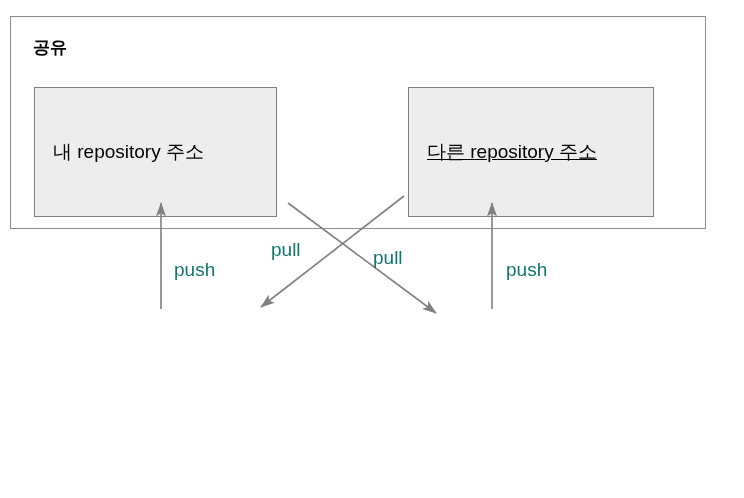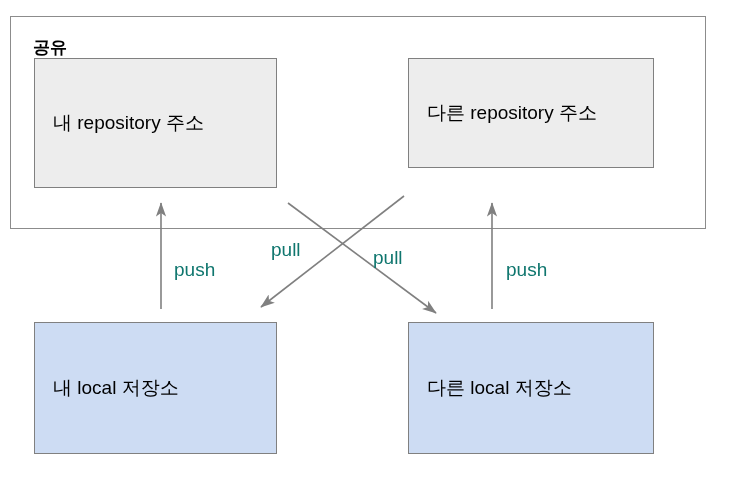--- a/index.html
+++ b/index.html
@@ -48,26 +48,27 @@
     align-items: center;
   }
   .node .node-label {
     padding-left: 18px;
     font-size: 19px;
     color: #000000;
     white-space: nowrap;
   }
   .node.repo {
     background: #ededed;
+    margin-top: 29px;
   }
   .node.local {
     background: #cddcf3;
   }
   #repo-mine   { left: 34px;  top: 58px;  width: 243px; height: 130px; }
-  #repo-other  { left: 408px; top: 58px;  width: 246px; height: 110px; }
+  #repo-other  { left: 408px; top: 58px;  width: 246px; height: 130px; text-decoration: underline; }
   #local-mine  { left: 34px;  top: 322px; width: 243px; height: 132px; }
   #local-other { left: 408px; top: 322px; width: 246px; height: 132px; }
 
   
   #arrow-layer {
     position: absolute;
     left: 0;
     top: 0;
     width: 744px;
     height: 498px;
@@ -96,27 +97,21 @@
   </div>
 
   <div class="node repo" id="repo-mine">
     <span class="node-label">내 repository 주소</span>
   </div>
 
   <div class="node repo" id="repo-other">
     <span class="node-label">다른 repository 주소</span>
   </div>
 
-  <div class="node local" id="local-mine">
-    <span class="node-label">내 local 저장소</span>
-  </div>
 
-  <div class="node local" id="local-other">
-    <span class="node-label">다른 local 저장소</span>
-  </div>
 
   <svg id="arrow-layer" viewBox="0 0 744 498">
     <defs>
       <marker id="arrowhead" markerWidth="10" markerHeight="10" refX="8.5" refY="3.2" orient="auto" markerUnits="strokeWidth">
         <path d="M0,0 L9,3.2 L0,6.4 L2.2,3.2 z" fill="#808080"></path>
       </marker>
     </defs>
 
     <line x1="161" y1="309" x2="161" y2="203" stroke="#808080" stroke-width="1.6" marker-end="url(#arrowhead)"></line>
 

